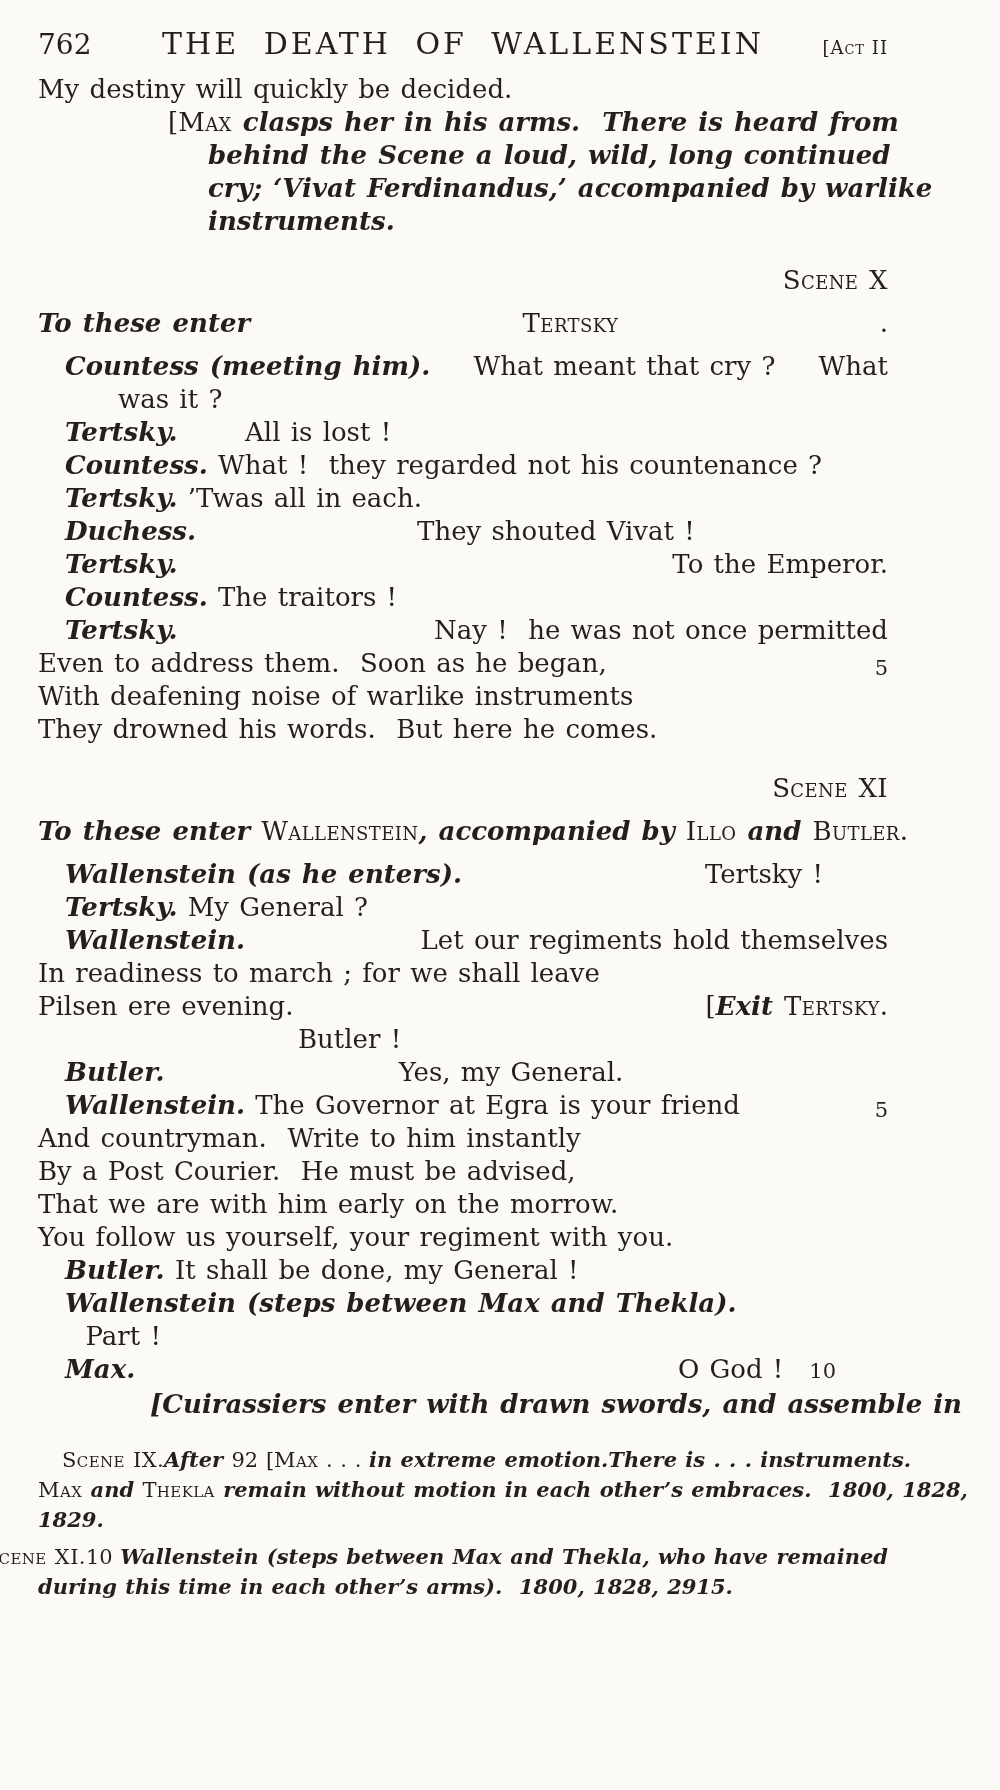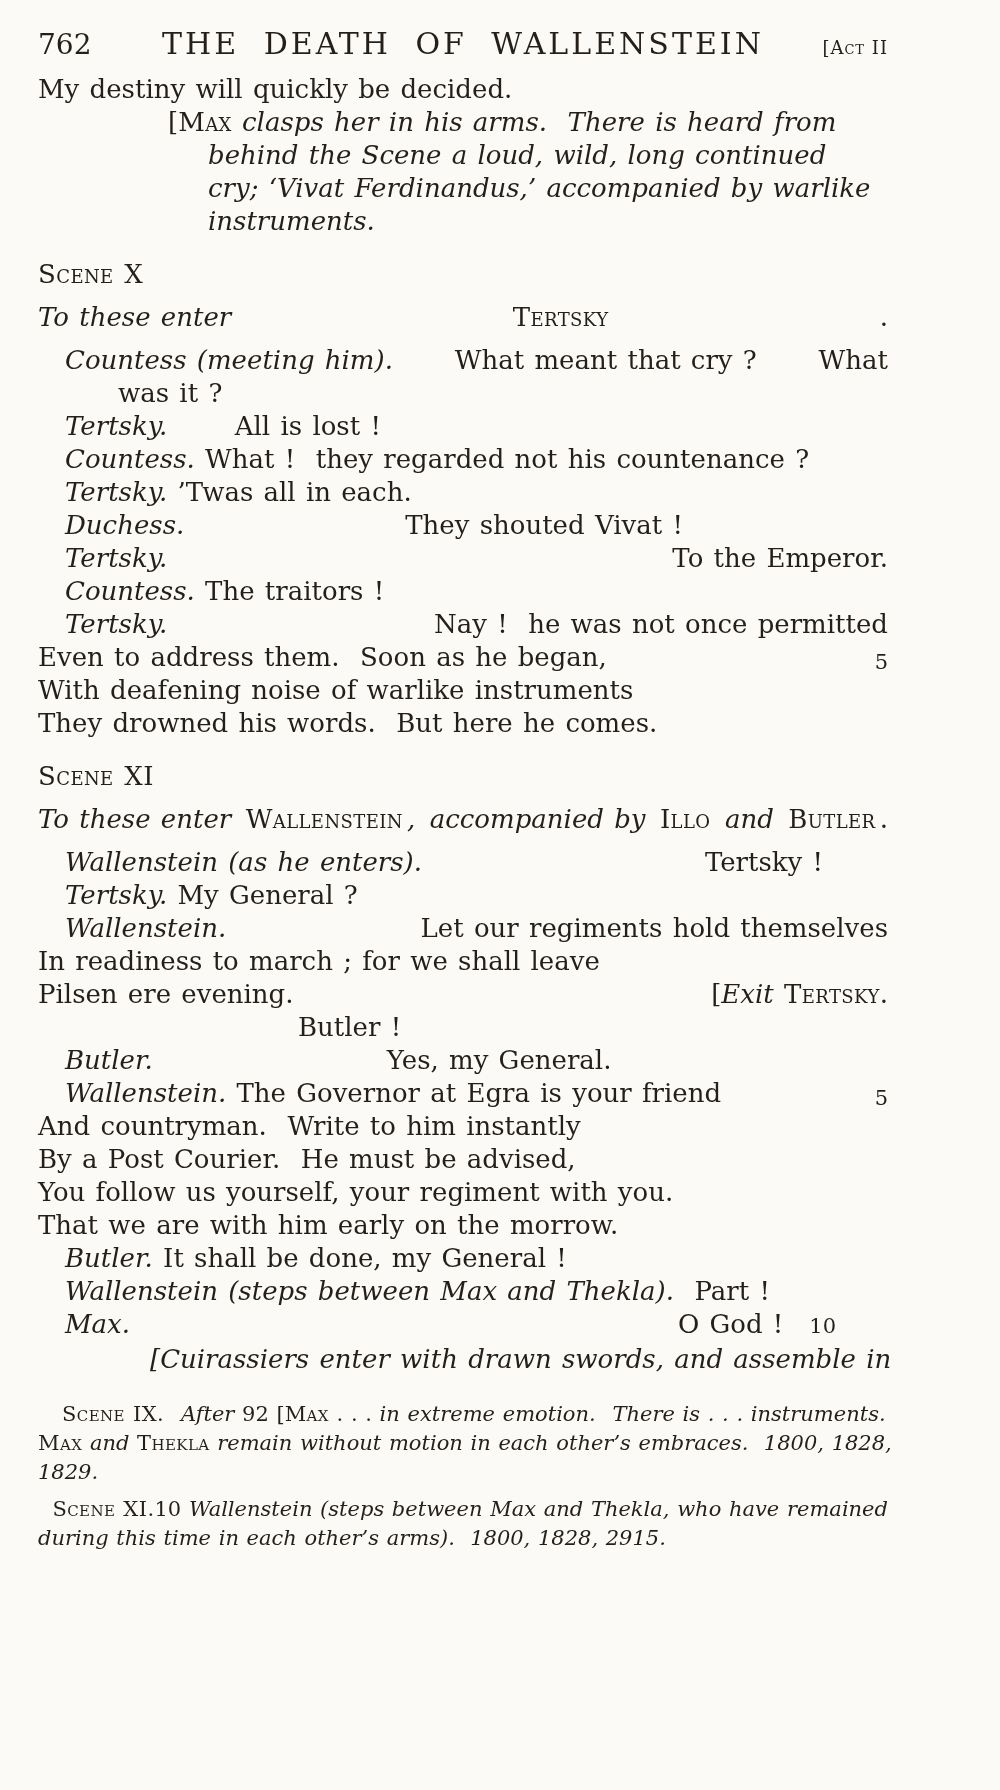--- a/index.html
+++ b/index.html
@@ -15,27 +15,27 @@
   .hdr{display:flex;align-items:baseline;margin-bottom:12px;}
   .hdr-num{font-size:28px;min-width:90px;}
   .hdr-title{flex:1;text-align:center;font-size:30px;letter-spacing:3px;word-spacing:12px;}
   .hdr-act{font-size:18px;font-variant:small-caps;letter-spacing:1px;min-width:90px;text-align:right;}
   
   .line{
     position:relative;display:flex;align-items:baseline;
     line-height:33px;min-height:33px;white-space:pre;word-spacing:2px;
   }
   .seg{white-space:pre;}
-  .seg.i{font-style:italic;}
+  .seg.i{font-style:italic;font-weight:bold;}
   .seg.sc{font-variant:small-caps;letter-spacing:0.4px;}
   .seg.nm{font-size:21px;}
   .sp{display:inline-block;}
   .gx{flex:1 1 auto;min-width:10px;}
   .lnum{position:absolute;right:0;top:5px;font-size:21px;}
-  .heading{justify-content:flex-start;margin:20px 0 10px;letter-spacing:2px;}
+  .heading{justify-content:flex-end;margin:26px 0 10px;letter-spacing:2px;}
   .subhead{justify-content:space-between;margin-bottom:10px;}
   
   .footnotes{margin-top:24px;font-size:21px;}
   .footnotes .line{line-height:29px;min-height:29px;word-spacing:1px;}
   .fn2{margin-top:8px;}
 </style>
 </head>
 <body style="background: rgb(251, 250, 246); color: rgb(36, 31, 24);">
 
 <div class="page">
@@ -71,24 +71,24 @@
       <div class="line" style="padding-left: 27px;"><span class="seg i">Wallenstein (as he enters).</span><span class="gx"></span><span class="seg n">Tertsky !</span><span class="sp" style="width: 2.5em;"></span></div>
       <div class="line" style="padding-left: 27px;"><span class="seg i">Tertsky.</span><span class="seg n"> My General ?</span></div>
       <div class="line" style="padding-left: 27px;"><span class="seg i">Wallenstein.</span><span class="gx"></span><span class="seg n">Let our regiments hold themselves</span></div>
       <div class="line"><span class="seg n">In readiness to march ; for we shall leave</span></div>
       <div class="line"><span class="seg n">Pilsen ere evening.</span><span class="gx"></span><span class="seg n">[</span><span class="seg i">Exit </span><span class="seg sc">Tertsky</span><span class="seg n">.</span></div>
       <div class="line"><span class="sp" style="width: 10em;"></span><span class="seg n">Butler !</span></div>
       <div class="line" style="padding-left: 27px;"><span class="seg i">Butler.</span><span class="sp" style="width: 9em;"></span><span class="seg n">Yes, my General.</span></div>
       <div class="line" style="padding-left: 27px;"><span class="seg i">Wallenstein.</span><span class="seg n"> The Governor at Egra is your friend</span><span class="lnum">5</span></div>
       <div class="line"><span class="seg n">And countryman.  Write to him instantly</span></div>
       <div class="line"><span class="seg n">By a Post Courier.  He must be advised,</span></div>
+      <div class="line"><span class="seg n">That we are with him early on the morrow.</span></div>
       <div class="line"><span class="seg n">You follow us yourself, your regiment with you.</span></div>
-      <div class="line"><span class="seg n">That we are with him early on the morrow.</span></div>
       <div class="line" style="padding-left: 27px;"><span class="seg i">Butler.</span><span class="seg n"> It shall be done, my General !</span></div>
-      <div class="line" style="padding-left: 27px;"><span class="seg i">Wallenstein (steps between Max and Thekla).</span><span class="seg n">  Part !</span></div>
+      <div class="line" style="padding-left: 27px; flex-direction: column;"><span class="seg i">Wallenstein (steps between Max and Thekla).</span><span class="seg n">  Part !</span></div>
       <div class="line" style="padding-left: 27px;"><span class="seg i">Max.</span><span class="gx"></span><span class="seg n">O God !</span><span class="sp" style="width: 1em;"></span><span class="seg nm">10</span><span class="sp" style="width: 2em;"></span></div>
       <div class="line" style="padding-left: 112px;"><span class="seg i">[Cuirassiers enter with drawn swords, and assemble in</span></div>
     </div>
 
   <div class="footnotes" id="footnotes">
       <div class="line" style="padding-left: 24px;"><span class="seg sc">Scene IX.</span><span class="sp" style="width: 0.8em;"></span><span class="seg i">After </span><span class="seg n">92 [</span><span class="seg sc">Max</span><span class="seg n"> . . . </span><span class="seg i">in extreme emotion.</span><span class="sp" style="width: 0.8em;"></span><span class="seg i">There is . . . instruments.</span></div>
       <div class="line"><span class="seg sc">Max</span><span class="seg i"> and </span><span class="seg sc">Thekla</span><span class="seg i"> remain without motion in each other’s embraces.  1800, 1828,</span></div>
       <div class="line"><span class="seg i">1829.</span></div>
       <div class="line fn2" style="padding-left: 24px; justify-content: flex-end;"><span class="seg sc">Scene XI.</span><span class="sp" style="width: 0.8em;"></span><span class="seg n">10 </span><span class="seg i">Wallenstein (steps between Max and Thekla, who have remained</span></div>
       <div class="line"><span class="seg i">during this time in each other’s arms).  1800, 1828, 2915.</span></div>

